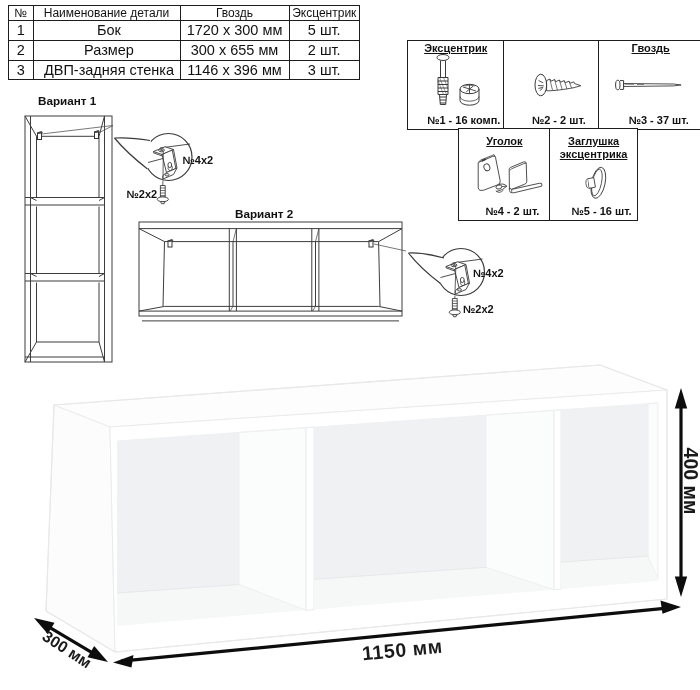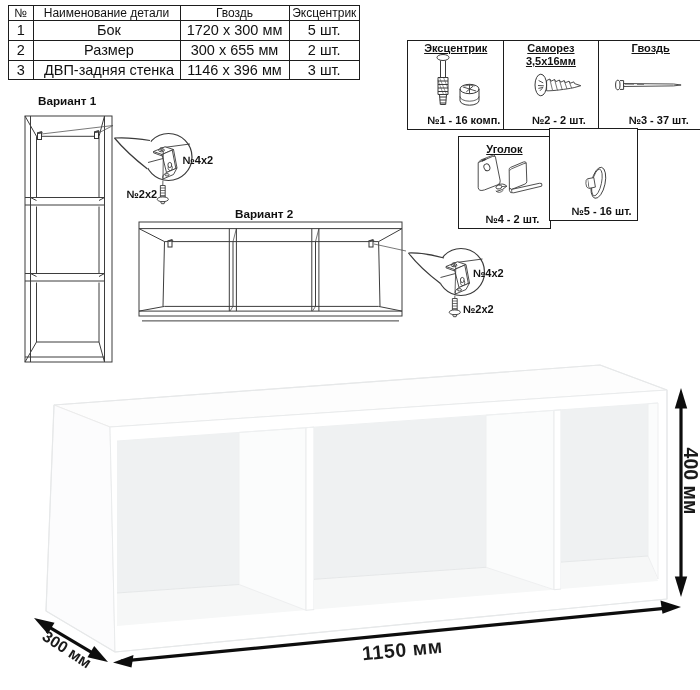--- a/index.html
+++ b/index.html
@@ -48,35 +48,35 @@
       </tr>
 </tbody>
   </table>
 
 <div class="hw" style="left:407.4px;top:40px;width:96.7px;height:90px;">
  <div class="hwt">Эксцентрик</div>
  <div class="hwb">№1 - 16 комп.</div>
 </div>
 
 <div class="hw" style="left:502.5px;top:40px;width:96.8px;height:90px;">
- <div class="hwt">Саморез<br>3,5х16мм</div>
  <div class="hwb">№2 - 2 шт.</div>
 </div>
 
 <div class="hw" style="left:597.7px;top:40px;width:106px;height:90px;">
  <div class="hwt">Гвоздь</div>
  <div class="hwb">№3 - 37 шт.</div>
 </div>
 
-<div class="hw hw2" style="left:457.9px;top:128.4px;width:93px;height:92.9px;margin-top:8px;">
+<div class="hw hw2" style="left:457.9px;top:128.4px;width:93px;height:92.9px;">
  <div class="hwt">Уголок</div>
  <div class="hwb">№4 - 2 шт.</div>
 </div>
 
 <div class="hw hw2" style="left:549.3px;top:128.4px;width:88.6px;height:92.9px;">
+ <div class="hwt">Заглушка<br>эксцентрика</div>
  <div class="hwb">№5 - 16 шт.</div>
 </div>
 
 <svg class="abs" style="left:0;top:0;" width="700" height="690" viewBox="0 0 700 690">
 <g fill="none" stroke="#3d3d3d" stroke-width="1">
 
 <text x="38" y="105" font-size="11.7" font-weight="bold" fill="#111" stroke="none">Вариант 1</text>
 
 <g>
 <rect x="25" y="116" width="87" height="246"></rect>

